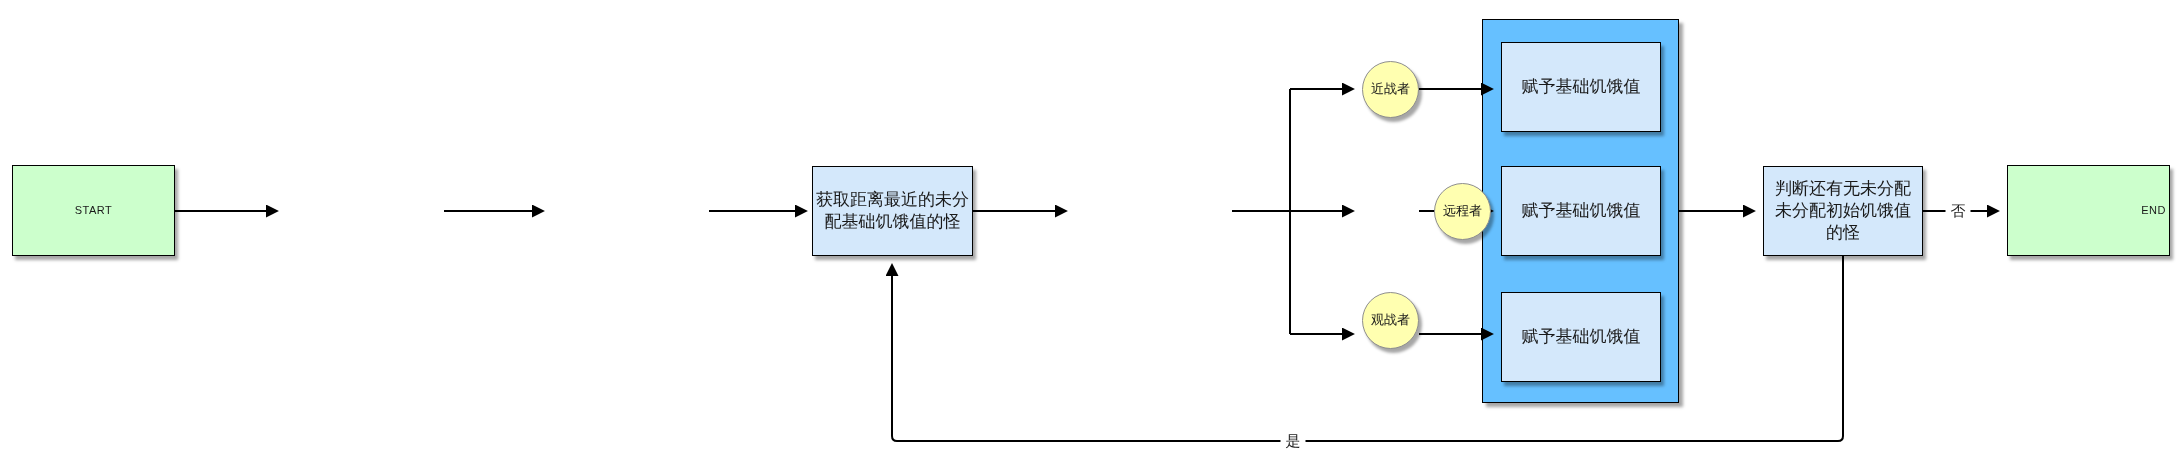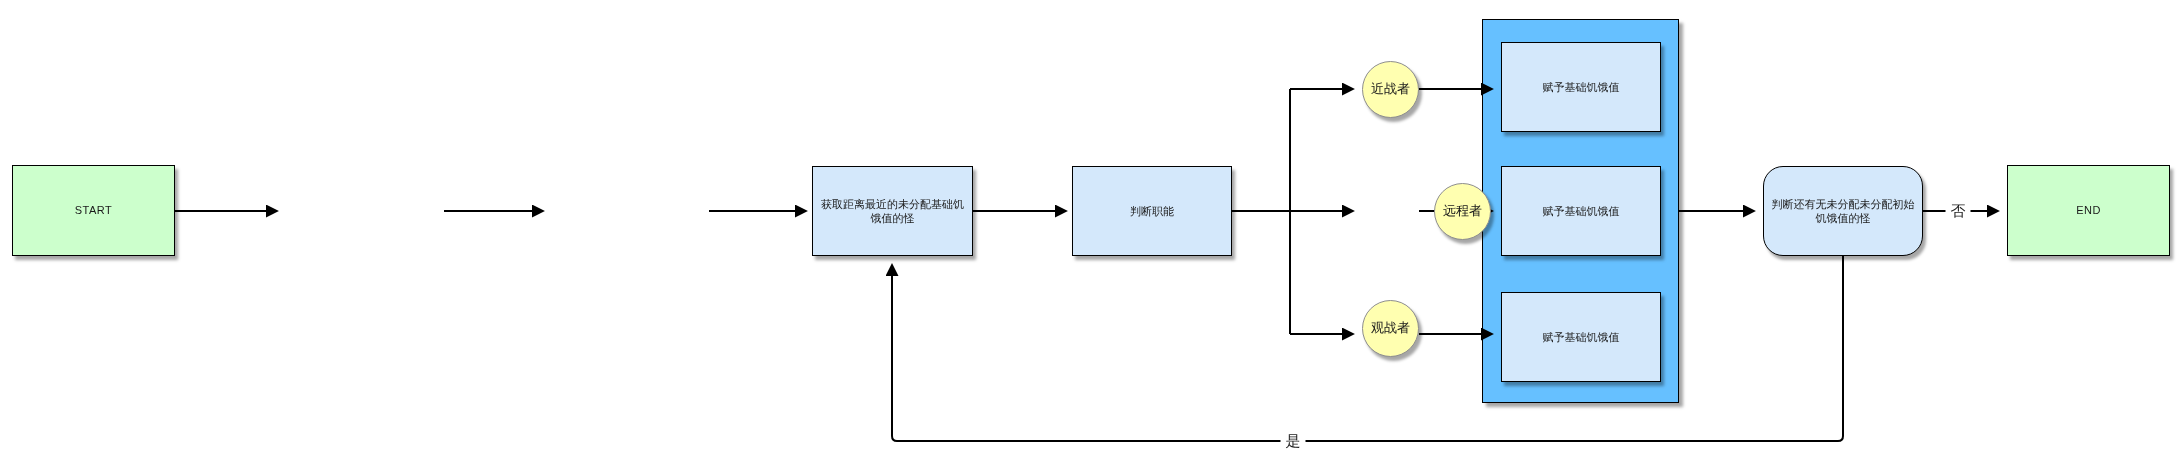--- a/index.html
+++ b/index.html
@@ -33,21 +33,21 @@
   .node {
     position: absolute;
     display: flex;
     align-items: center;
     justify-content: center;
     text-align: center;
     box-sizing: border-box;
     border: 1px solid var(--border, #000);
     box-shadow: 3px 4px 3px rgba(0,0,0,0.35);
     color: var(--text, #1a1a1a);
-    font-size: 11px;
+    font-size: 17px;
     line-height: 1.3;
     padding: 2px 3px;
     word-break: break-all;
     z-index: 2;
   }
   .process  { background: var(--process-fill, #d4e8fb); }
   .terminal { background: var(--terminal-fill, #ccffcc); font-size: 11px; letter-spacing: 0.5px; }
   .circle {
     border-radius: 50%;
     background: var(--decision-fill, #ffffb0);
@@ -100,52 +100,49 @@
   <div class="node terminal" style="left:12px; top:165px; width:163px; height:91px;">
     <span>START</span>
   </div>
 
 
 
   <div class="node process" style="left:812px; top:166px; width:161px; height:90px;">
     <span>获取距离最近的未分配基础饥饿值的怪</span>
   </div>
 
-  <div class="node process" style="left:1072px; top:166px; width:160px; height:90px;">
-    <span>判断职能</span>
-  </div>
 
   <div class="node circle" style="left:1362px; top:61px; width:57px; height:57px;">
     <span>近战者</span>
   </div>
 
   <div class="node circle" style="left:1434px; top:183px; width:57px; height:57px;">
     <span>远程者</span>
   </div>
 
-  <div class="node circle" style="left:1362px; top:300px; width:57px; height:57px;align-items:center;">
+  <div class="node circle" style="left:1362px; top:292px; width:57px; height:57px;align-items:center;">
     <span>观战者</span>
   </div>
 
   <div class="node process" style="left:1501px; top:42px; width:160px; height:90px;">
     <span>赋予基础饥饿值</span>
   </div>
 
   <div class="node process" style="left:1501px; top:166px; width:160px; height:90px;">
     <span>赋予基础饥饿值</span>
   </div>
 
   <div class="node process" style="left:1501px; top:292px; width:160px; height:90px;">
     <span>赋予基础饥饿值</span>
   </div>
 
-  <div class="node process" style="left:1763px; top:166px; width:160px; height:90px;border-radius:20px;">
+  <div class="node process" style="left:1763px; top:166px; width:160px; height:90px;">
     <span>判断还有无未分配未分配初始饥饿值的怪</span>
   </div>
 
-  <div class="node terminal" style="left:2007px; top:165px; width:163px; height:91px;">
+  <div class="node terminal" style="left:2007px; top:165px; width:163px; height:91px;justify-content:flex-end;">
     <span>END</span>
   </div>
 
   <div class="edge-label" style="left:1958px; top:211px;">否</div>
   <div class="edge-label" style="left:1293px; top:441px;">是</div>
 
 </div>
 
 </body></html>

